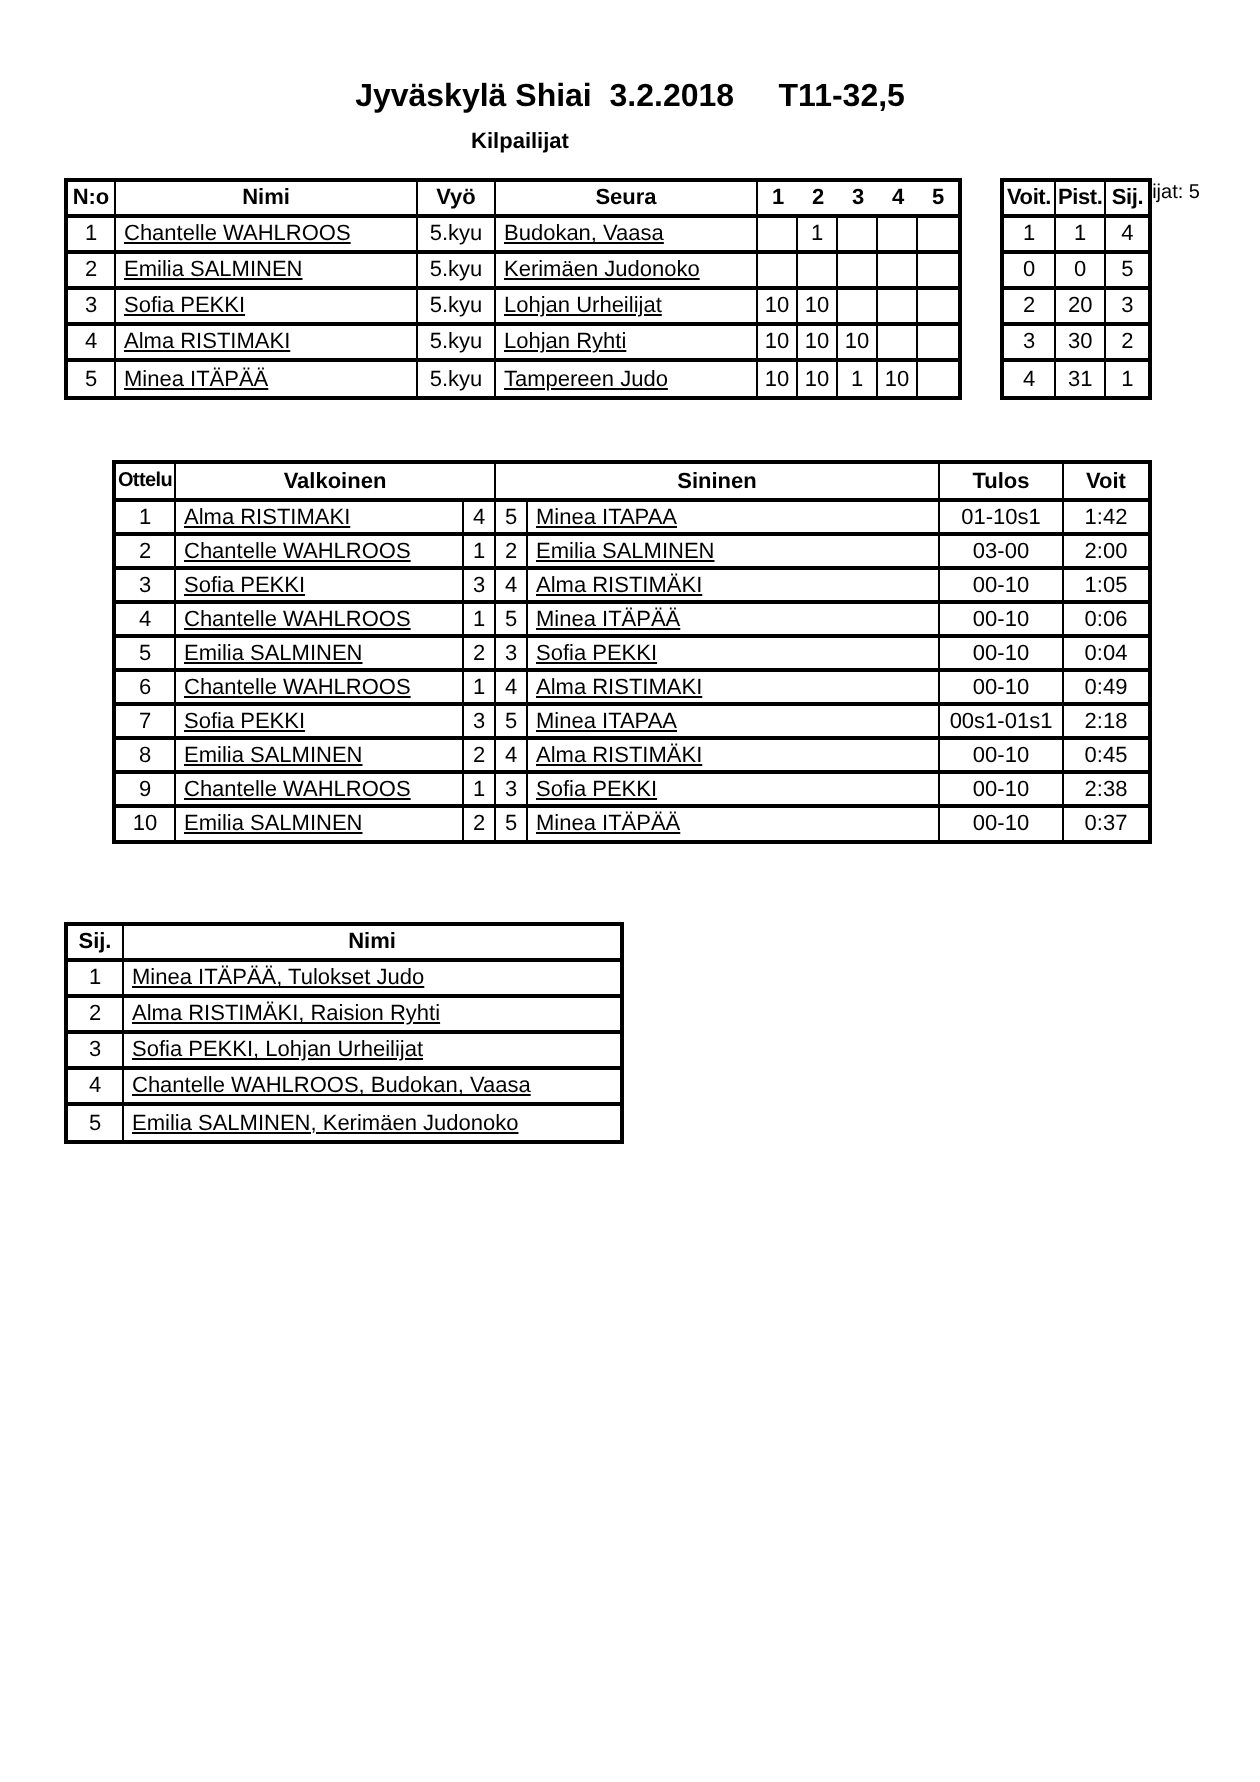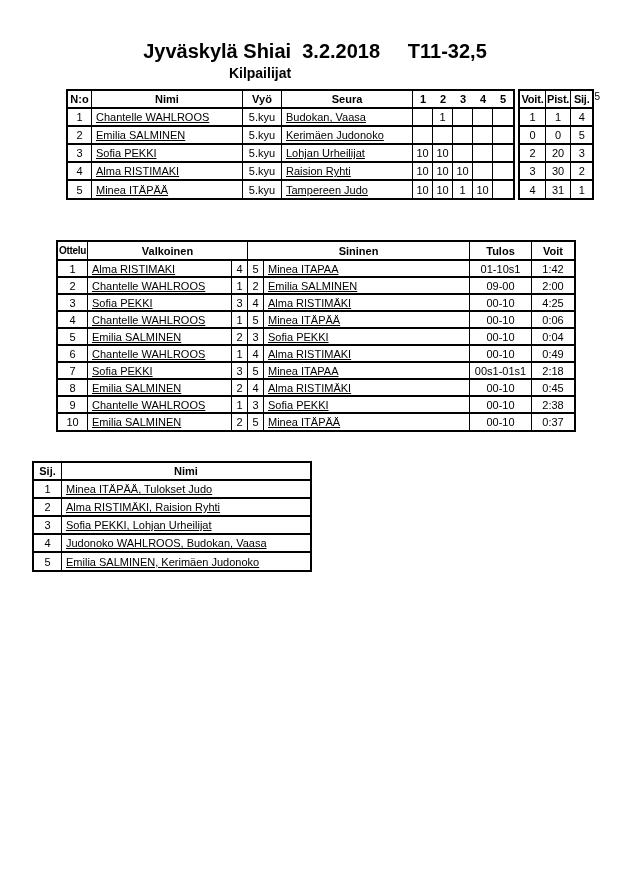--- a/index.html
+++ b/index.html
@@ -1,27 +1,27 @@
 <!DOCTYPE html>
 <html><head>
 <meta charset="utf-8">
 <style>
   html,body{margin:0;padding:0;background:#fff;}
   .page{position:relative;width:630px;height:891px;background:#ffffff;
         font-family:"Liberation Sans",sans-serif;color:#000;overflow:hidden;}
   .title{position:absolute;top:40px;left:0;width:630px;text-align:center;
-         font-size:20px;font-weight:bold;white-space:pre;letter-spacing:0px;}
-  .seclabel{position:absolute;font-size:14px;font-weight:bold;white-space:nowrap;}
+         font-size:16px;font-weight:bold;white-space:pre;letter-spacing:0px;}
+  .seclabel{position:absolute;font-size:11px;font-weight:bold;white-space:nowrap;}
   .lbl-kilpailijat{top:65px;left:0;width:520px;text-align:center;}
   .lbl-count{top:67px;right:30px;font-size:10px;font-weight:normal;margin-top:24px;}
   .lbl-ottelut{top:211px;left:0;width:616px;text-align:center;}
   .lbl-tulokset{top:466px;left:0;width:326px;text-align:center;}
 
-  .tbl1wrap{position:absolute;left:32px;top:89px;display:flex;gap:3px;align-items:flex-end;margin-left:34px;}
-  .tbl2wrap{position:absolute;left:32px;top:240px;padding-left:24px;}
+  .tbl1wrap{position:absolute;left:32px;top:89px;display:flex;gap:19px;align-items:flex-end;}
+  .tbl2wrap{position:absolute;left:32px;top:230px;padding-left:24px;}
   .tbl3wrap{position:absolute;left:32px;top:461px;}
 
   table{border-collapse:separate;border-spacing:0;border:2px solid #000;
         background:#fff;table-layout:fixed;}
   th,td{box-sizing:border-box;border-right:1px solid #000;border-top:1px solid #000;
         border-bottom:1px solid #000;font-size:11px;height:18px;
         overflow:hidden;white-space:nowrap;padding:0 1px;vertical-align:middle;}
   th{font-weight:bold;text-align:center;border-top:none;}
   th:last-child,td:last-child{border-right:none;}
   tr:last-child td{border-bottom:none;}
@@ -101,21 +101,21 @@
             <td class="c">10</td>
             <td class="c"></td>
             <td class="c"></td>
             <td class="c"></td>
           </tr>
 
           <tr>
             <td class="c">4</td>
             <td class="l">Alma RISTIMAKI</td>
             <td class="c">5.kyu</td>
-            <td class="l">Raision Ryhti</td>
+            <td class="l">Lohjan Ryhti</td>
             <td class="c">10</td>
             <td class="c">10</td>
             <td class="c">10</td>
             <td class="c"></td>
             <td class="c"></td>
           </tr>
 
           <tr>
             <td class="c">5</td>
             <td class="l">Minea ITÄPÄÄ</td>
@@ -210,32 +210,32 @@
             <td class="c">01-10s1</td>
             <td class="c">1:42</td>
           </tr>
 
           <tr>
             <td class="c">2</td>
             <td class="l">Chantelle WAHLROOS</td>
             <td class="c">1</td>
             <td class="c">2</td>
             <td class="l">Emilia SALMINEN</td>
-            <td class="c">09-00</td>
+            <td class="c">03-00</td>
             <td class="c">2:00</td>
           </tr>
 
           <tr>
             <td class="c">3</td>
             <td class="l">Sofia PEKKI</td>
             <td class="c">3</td>
             <td class="c">4</td>
             <td class="l">Alma RISTIMÄKI</td>
             <td class="c">00-10</td>
-            <td class="c">4:25</td>
+            <td class="c">1:05</td>
           </tr>
 
           <tr>
             <td class="c">4</td>
             <td class="l">Chantelle WAHLROOS</td>
             <td class="c">1</td>
             <td class="c">5</td>
             <td class="l">Minea ITÄPÄÄ</td>
             <td class="c">00-10</td>
             <td class="c">0:06</td>
@@ -330,21 +330,21 @@
             <td class="l">Alma RISTIMÄKI, Raision Ryhti</td>
           </tr>
 
           <tr>
             <td class="c">3</td>
             <td class="l">Sofia PEKKI, Lohjan Urheilijat</td>
           </tr>
 
           <tr>
             <td class="c">4</td>
-            <td class="l">Judonoko WAHLROOS, Budokan, Vaasa</td>
+            <td class="l">Chantelle WAHLROOS, Budokan, Vaasa</td>
           </tr>
 
           <tr>
             <td class="c">5</td>
             <td class="l">Emilia SALMINEN, Kerimäen Judonoko</td>
           </tr>
         </tbody>
     </table>
   </div>
 

